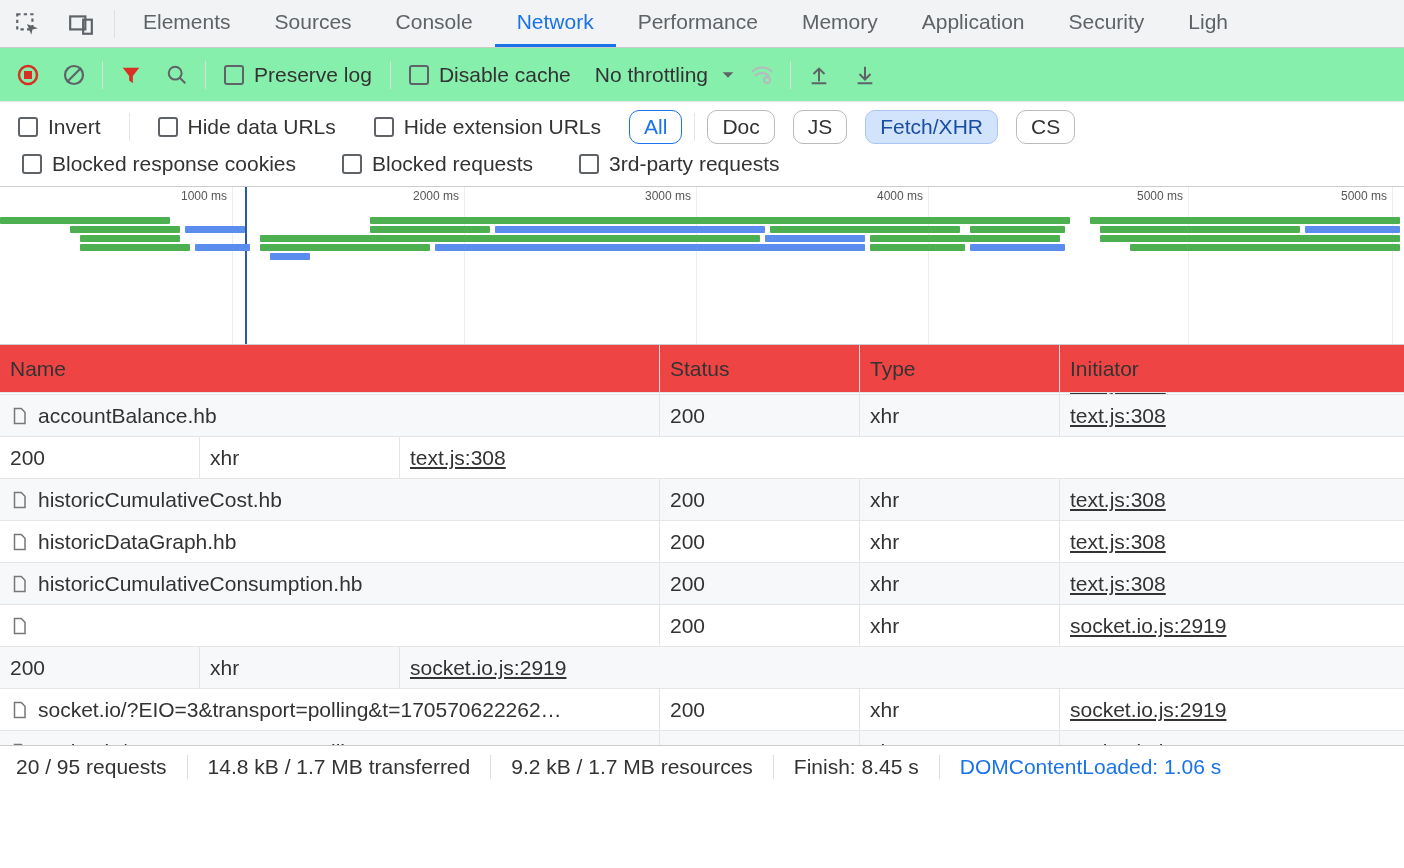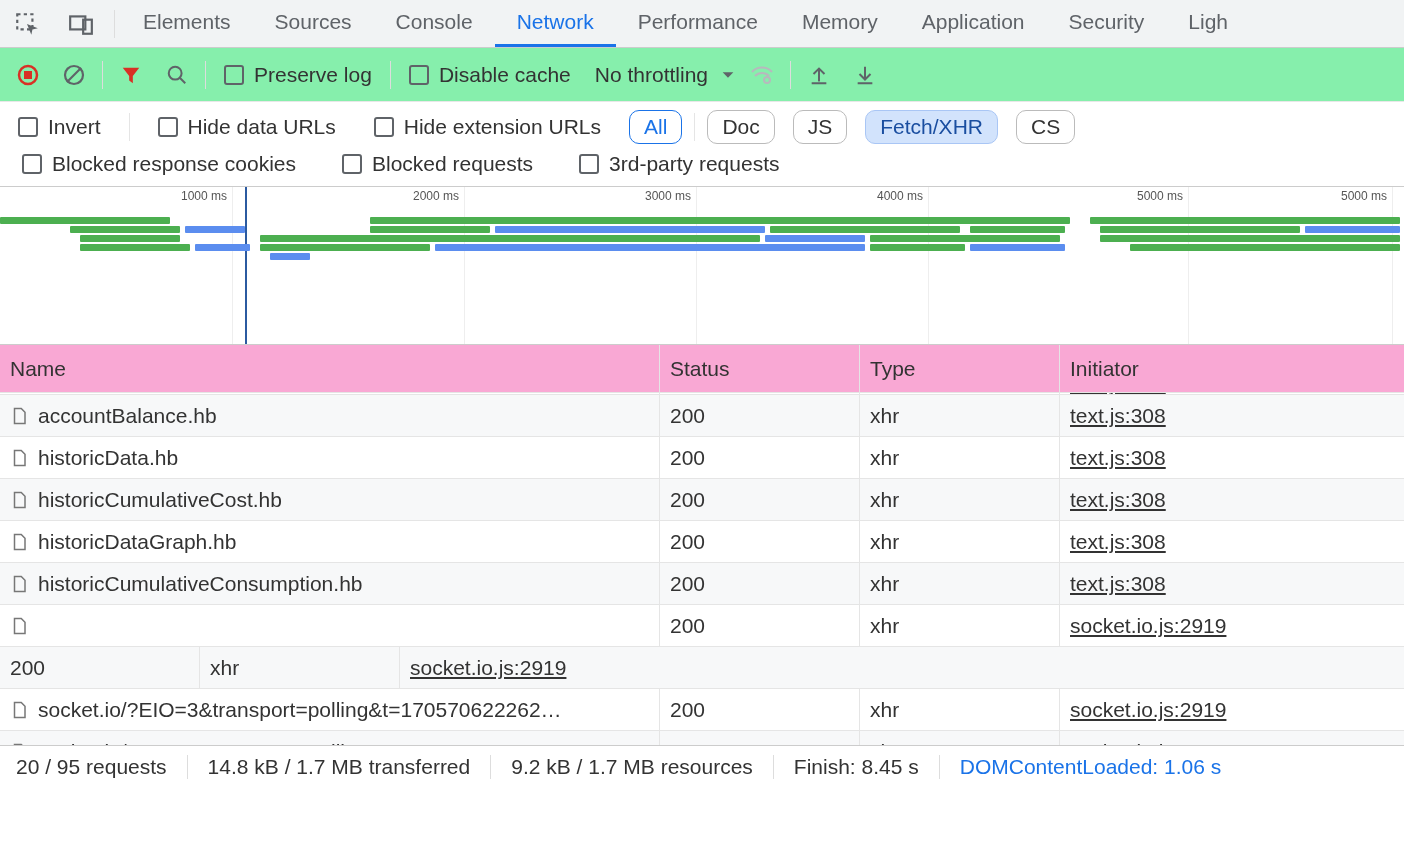--- a/index.html
+++ b/index.html
@@ -186,21 +186,21 @@
     display: flex;
     flex-direction: column;
   }
   .thead, .trow {
     display: flex;
     align-items: center;
     border-bottom: 1px solid #e5e5e5;
     height: 42px;
   }
   .thead {
-    background: #f9a8d4;
+    background: #ef4444;
     font-weight: 400;
     color: #333;
     height: 48px;
   }
   .tcell {
     padding: 0 10px;
     overflow: hidden;
     white-space: nowrap;
     text-overflow: ellipsis;
     border-right: 1px solid #e5e5e5;
@@ -462,28 +462,20 @@
         <span>accountBalance.hb</span>
       </div>
       <div class="tcell c-status">200</div>
       <div class="tcell c-type">xhr</div>
       <div class="tcell c-init">
           <span class="initiator">text.js:308</span>
         </div>
     </div>
 
     <div class="trow">
-      <div class="tcell c-name">
-        <span class="file-icon">
-            <svg width="18" height="18" viewBox="0 0 24 24" fill="none" stroke="currentColor" stroke-width="2">
-              <path d="M6 2h9l5 5v15H6z"></path>
-            </svg>
-          </span>
-        <span>historicData.hb</span>
-      </div>
       <div class="tcell c-status">200</div>
       <div class="tcell c-type">xhr</div>
       <div class="tcell c-init">
           <span class="initiator">text.js:308</span>
         </div>
     </div>
 
     <div class="trow">
       <div class="tcell c-name">
         <span class="file-icon">

